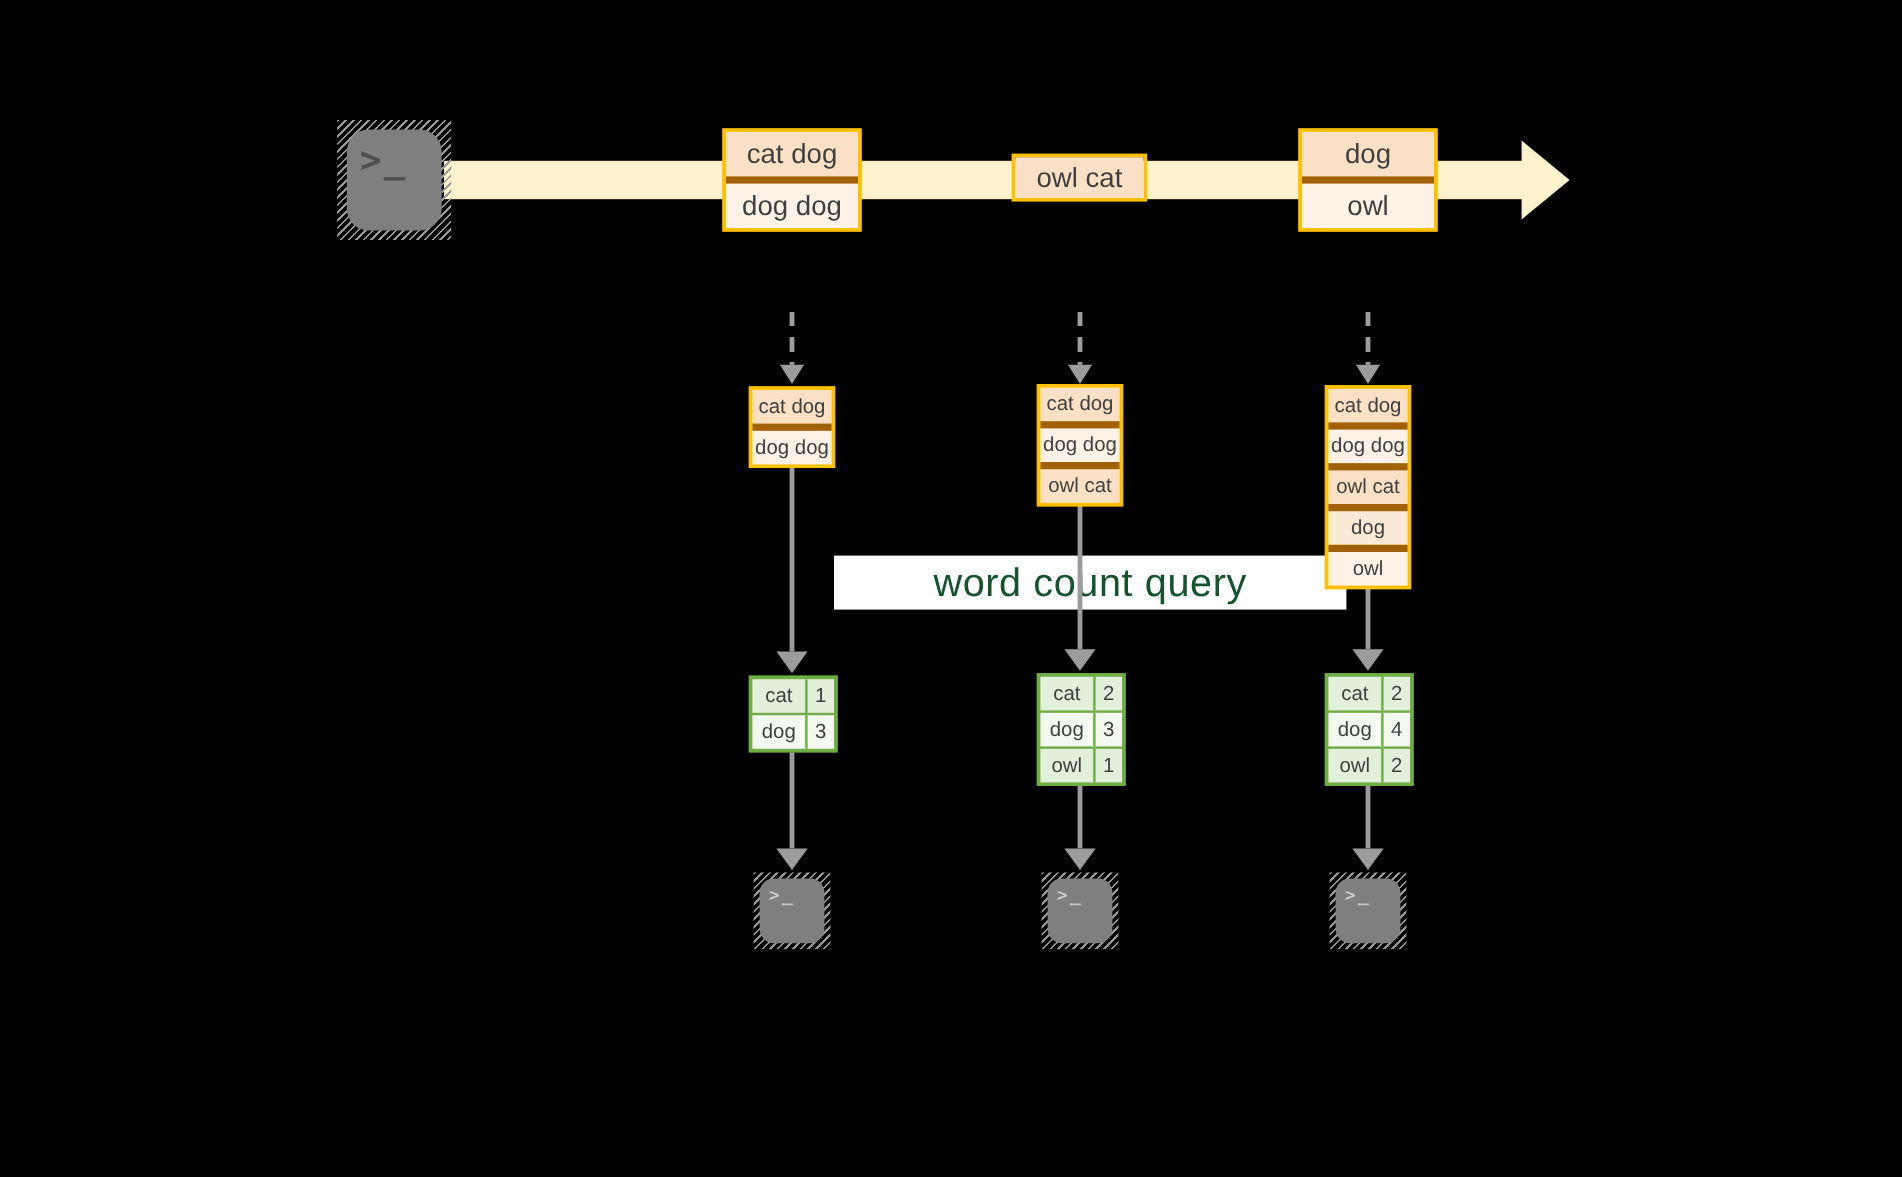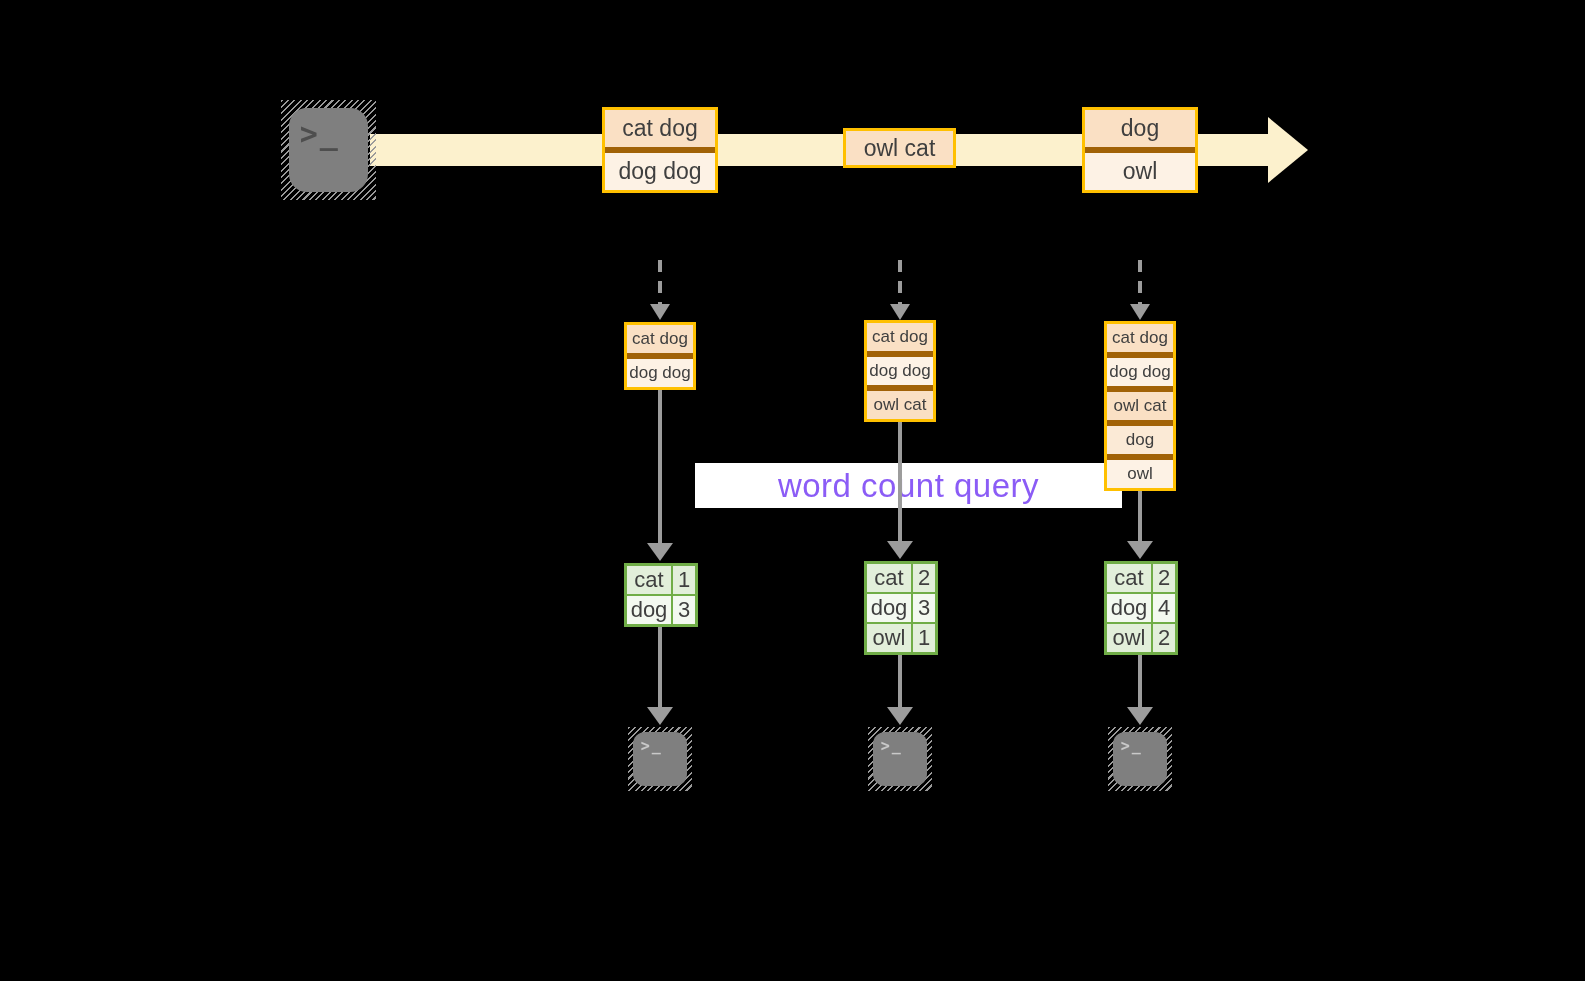--- a/index.html
+++ b/index.html
@@ -27,35 +27,35 @@
   .obox.msg .orow{height:37px;font-size:23px;}
   .obox.msg.single .orow{height:34px;}
   .obox.state .orow{height:28px;font-size:17px;}
   .fill-d{background:#FAE0C4;}
   .fill-l{background:#FDF2E5;}
   .fill-m{background:#FBEAD6;}
   
   .gtable{position:absolute;border:3px solid #70AD47;background:#70AD47;z-index:3;}
   .grow{display:flex;height:28px;}
   .grow + .grow{border-top:2px solid #70AD47;}
-  .gcell{display:flex;align-items:center;justify-content:center;font-size:22px;text-align:center;}
+  .gcell{display:flex;align-items:center;justify-content:center;font-size:17px;text-align:center;}
   .gcell.word{width:44px;}
   .gcell.count{width:22px;border-left:2px solid #70AD47;}
   .gfill-d{background:#E2EFDA;}
   .gfill-l{background:#F3F9F0;}
   
   .varrow{position:absolute;width:30px;display:flex;flex-direction:column;align-items:center;z-index:2;}
   .varrow .line{width:4px;flex:1;background:#9c9c9c;}
   .varrow .line.dashed{background:repeating-linear-gradient(#9c9c9c 0 12px,transparent 12px 21px);}
   .varrow .head{width:0;height:0;border-left:13px solid transparent;border-right:13px solid transparent;
     border-top:18px solid #9c9c9c;}
   .varrow .head.small{border-left-width:10px;border-right-width:10px;border-top-width:16px;}
   
   .qlabel{position:absolute;left:695px;top:463px;width:427px;height:45px;background:#ffffff;z-index:1;
-    display:flex;align-items:center;justify-content:center;font-size:33px;color:#8b5cf6;letter-spacing:.5px;}
+    display:flex;align-items:center;justify-content:center;font-size:33px;color:#14532d;letter-spacing:.5px;}
 </style>
 </head>
 <body>
 
 <div class="canvas">
 
   <div class="band"></div>
   <div class="band-head"></div>
 
   <div class="term src" style="left:281px;top:100px;width:95px;height:100px">

